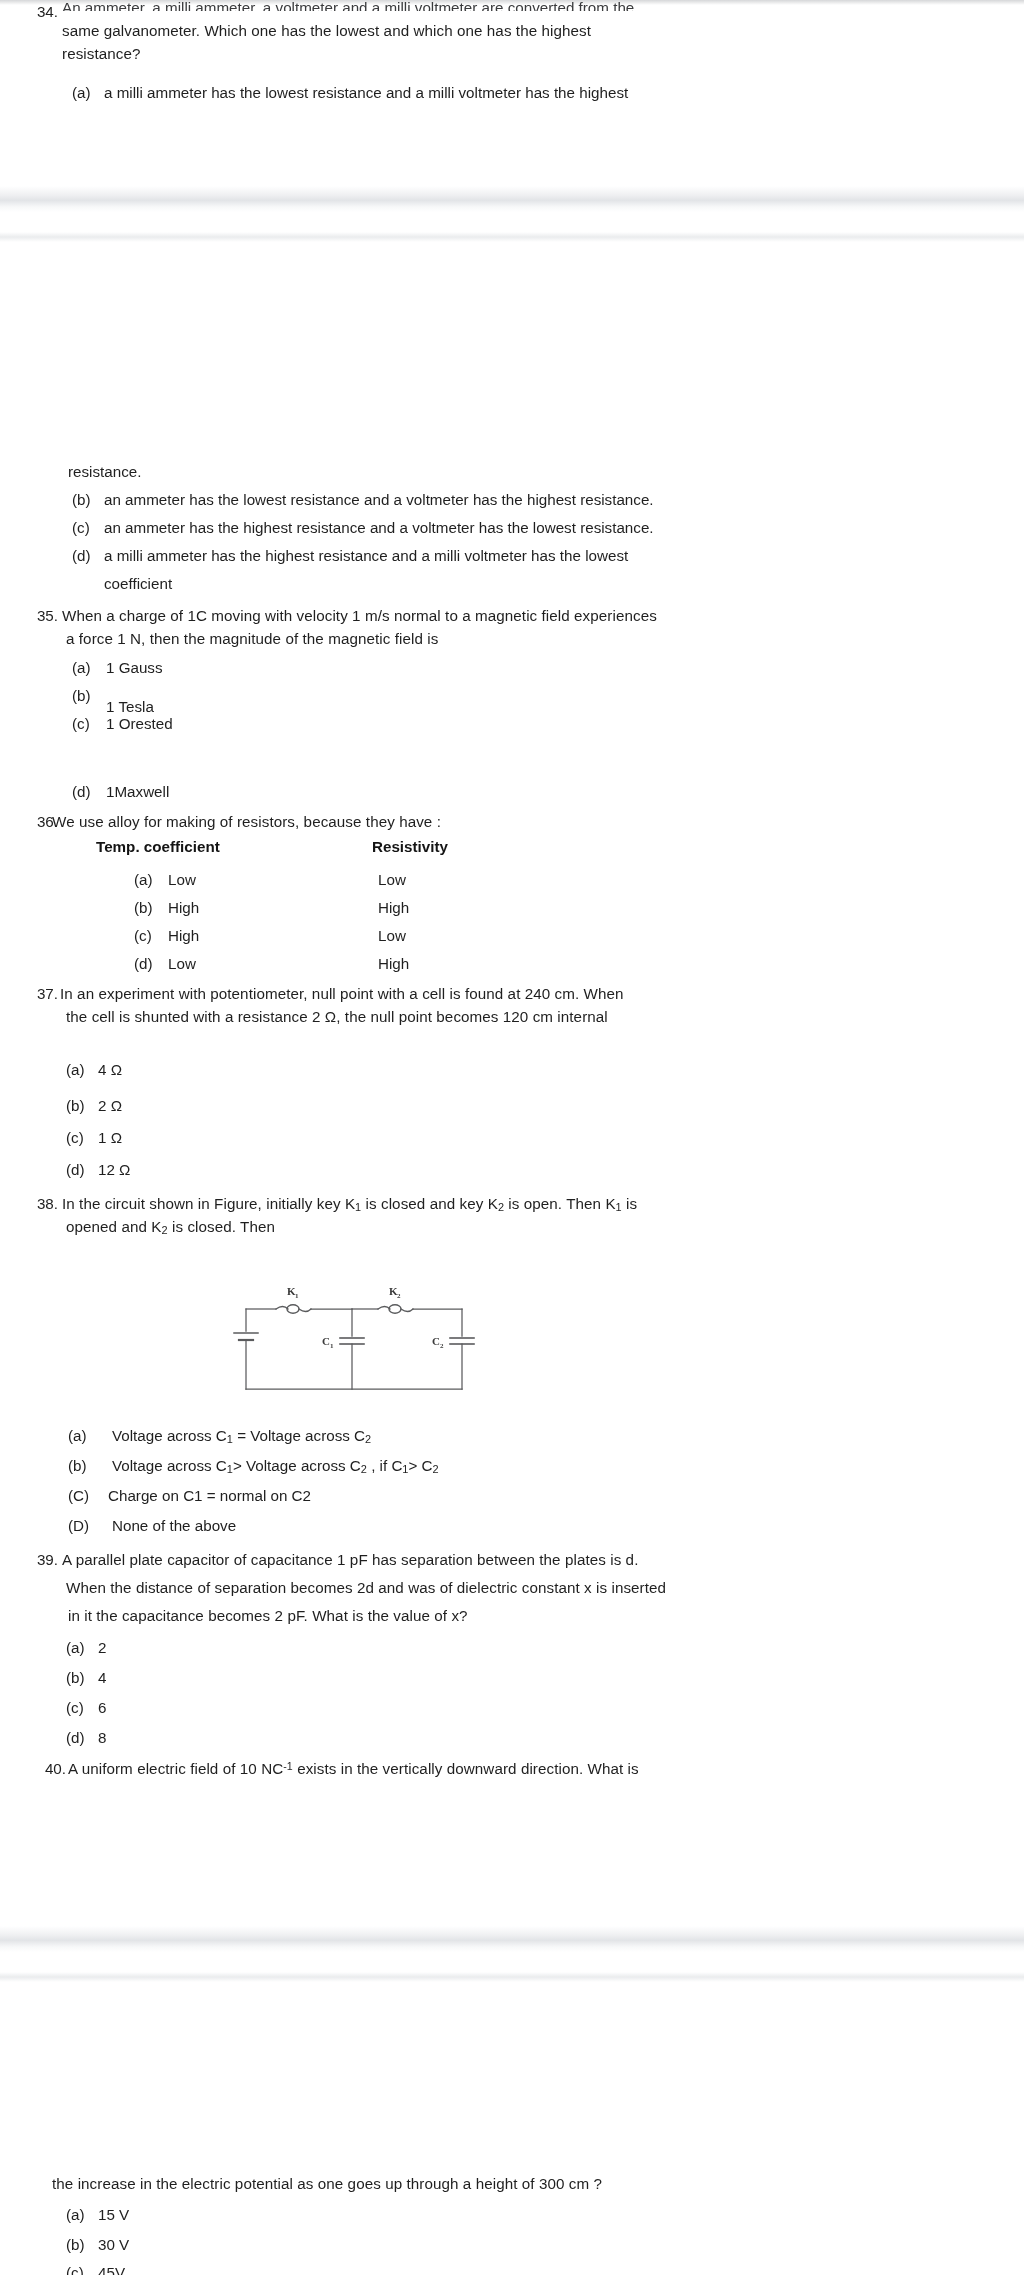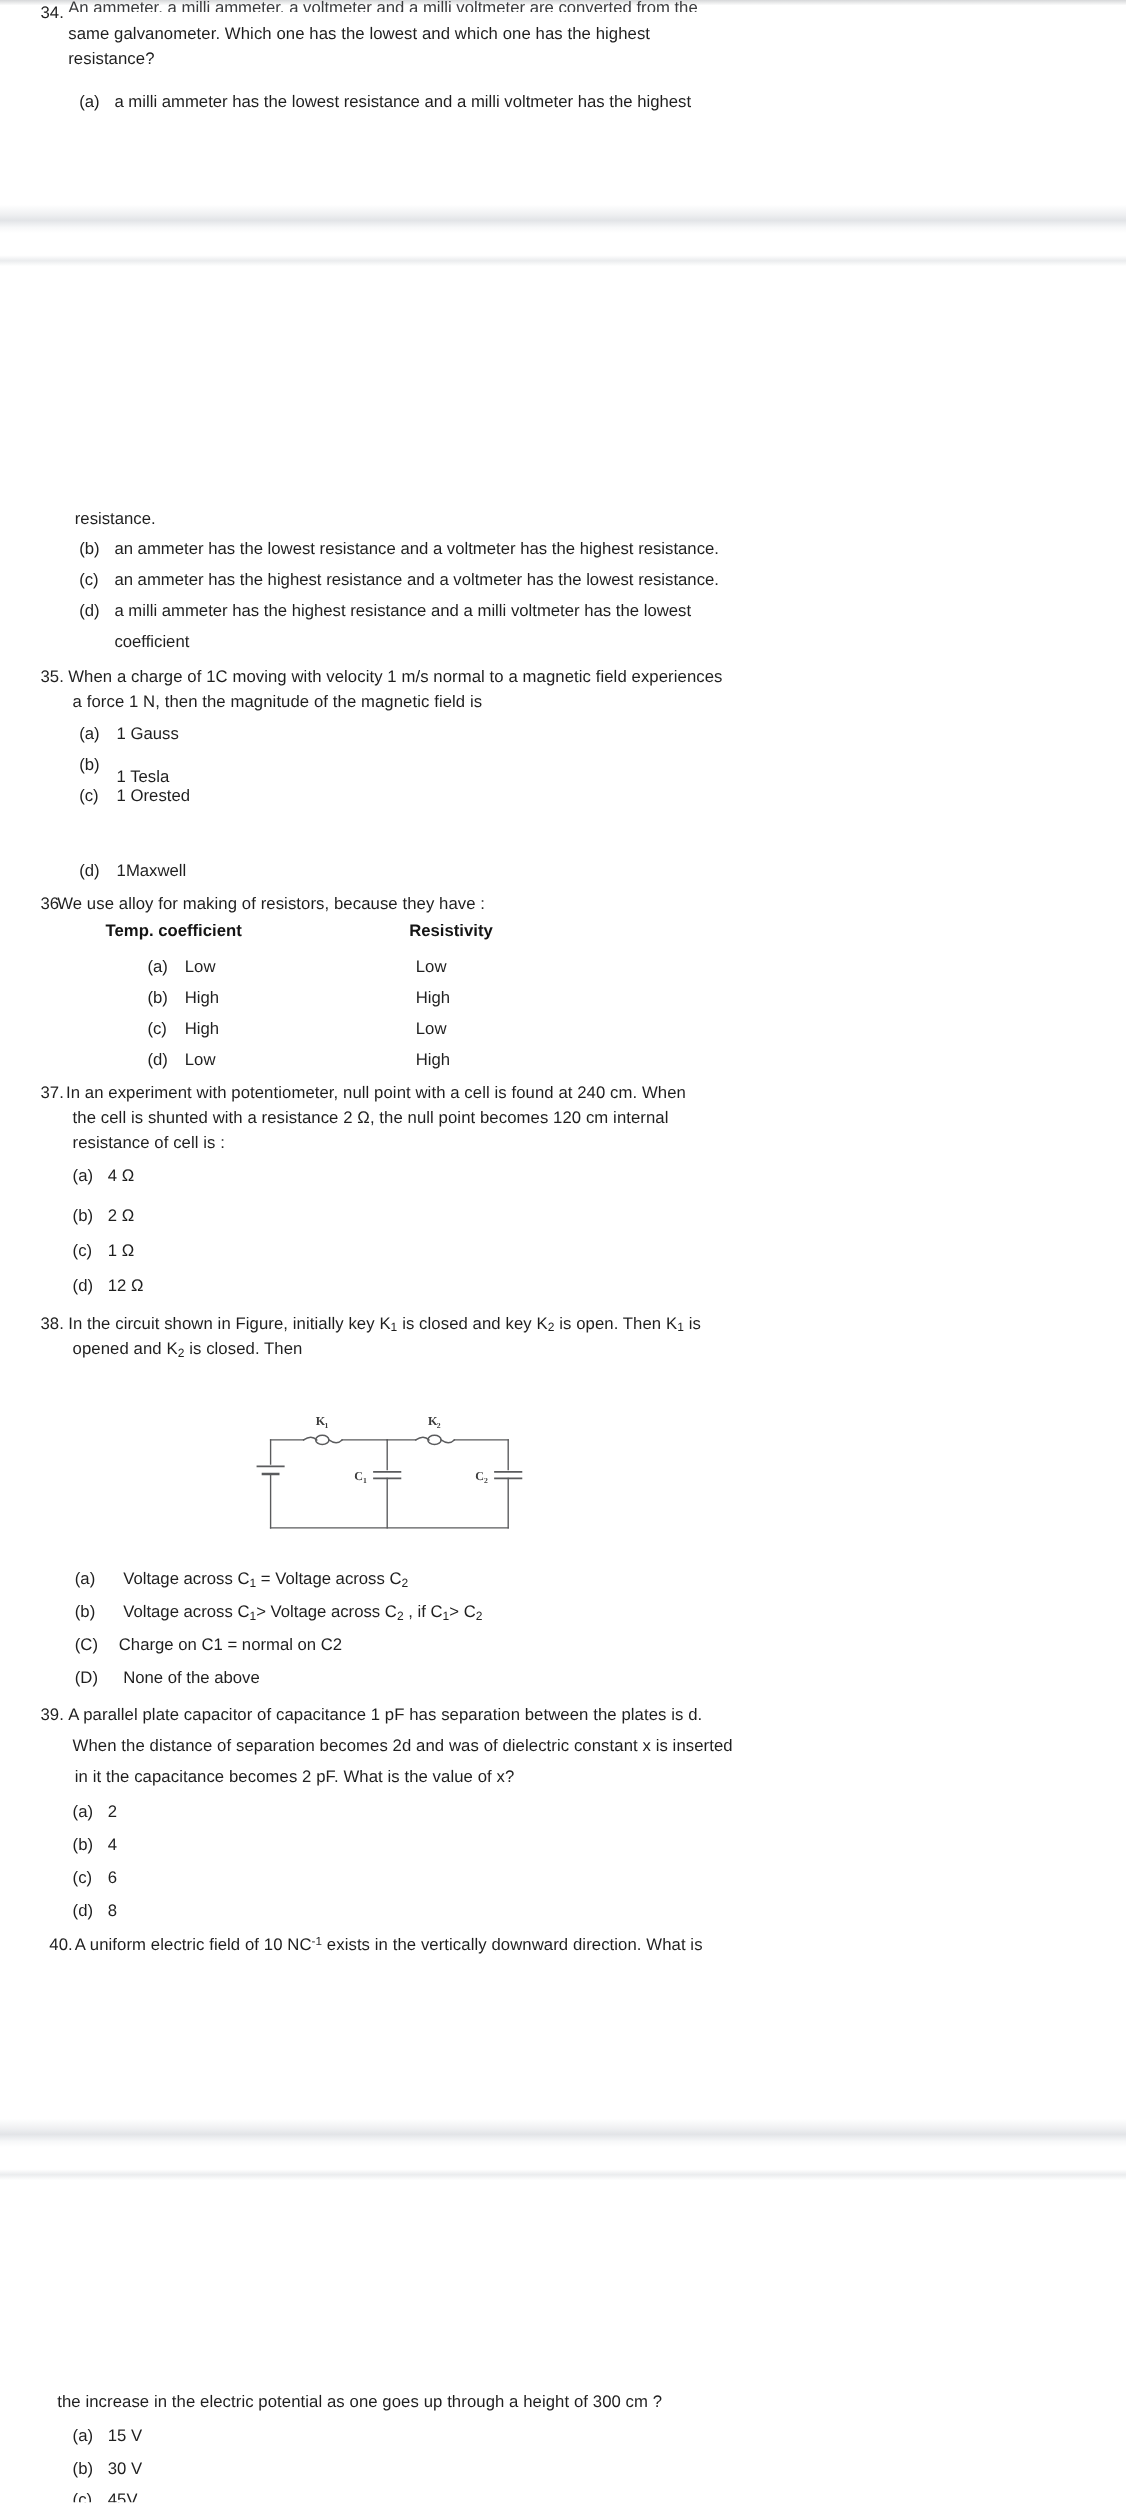--- a/index.html
+++ b/index.html
@@ -198,21 +198,20 @@
   <div class="opt" style="left:168px; top:925px;">High</div>
   <div class="opt" style="left:378px; top:925px;">Low</div>
 
   <div class="opt" style="left:134px; top:953px;">(d)</div>
   <div class="opt" style="left:168px; top:953px;">Low</div>
   <div class="opt" style="left:378px; top:953px;">High</div>
 
   <div class="qnum" style="left:20px; top:982px;">37.</div>
   <div class="q" style="left:60px; top:982px; width:950px;">In an experiment with potentiometer, null point with a cell is found at 240 cm. When</div>
   <div class="q" style="left:66px; top:1005px; width:950px;">the cell is shunted with a resistance 2 Ω, the null point becomes 120 cm internal</div>
-  <div class="q" style="left:66px; top:1028px; width:950px;">resistance of cell is :</div>
 
   <div class="opt" style="left:66px; top:1059px;">(a)</div>
   <div class="opt" style="left:98px; top:1059px;">4 Ω</div>
 
   <div class="opt" style="left:66px; top:1095px;">(b)</div>
   <div class="opt" style="left:98px; top:1095px;">2 Ω</div>
 
   <div class="opt" style="left:66px; top:1127px;">(c)</div>
   <div class="opt" style="left:98px; top:1127px;">1 Ω</div>
 

